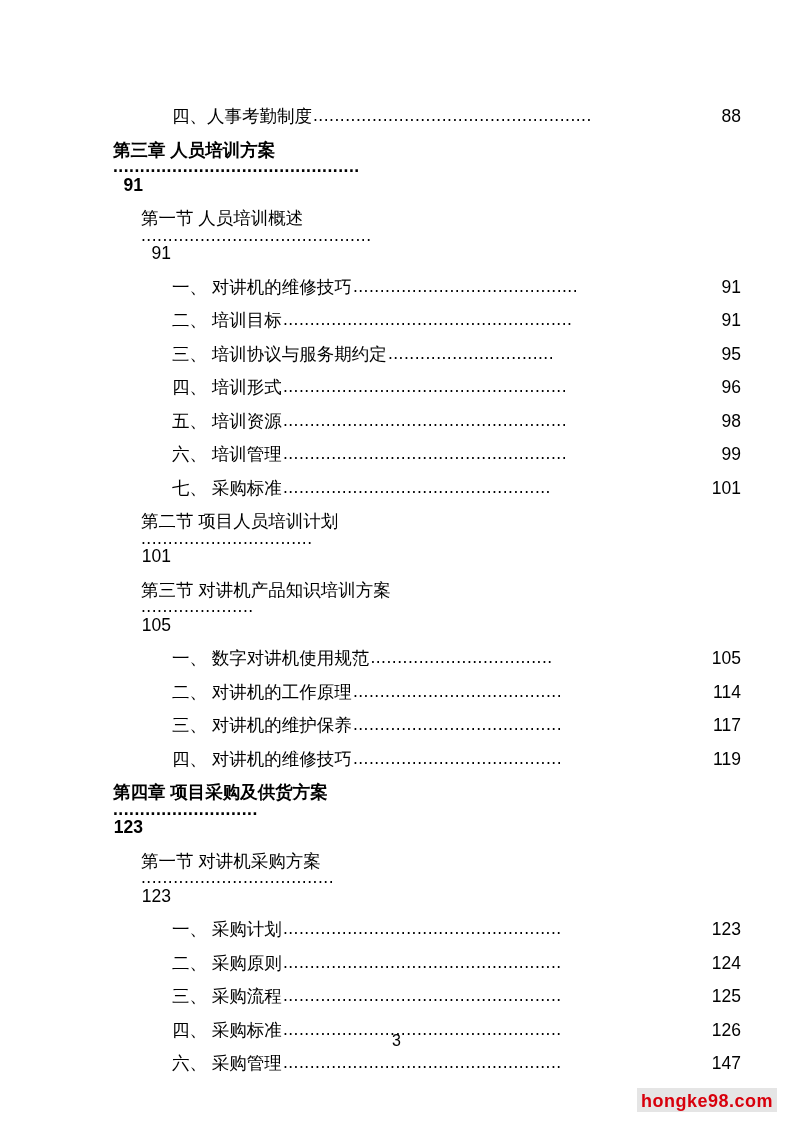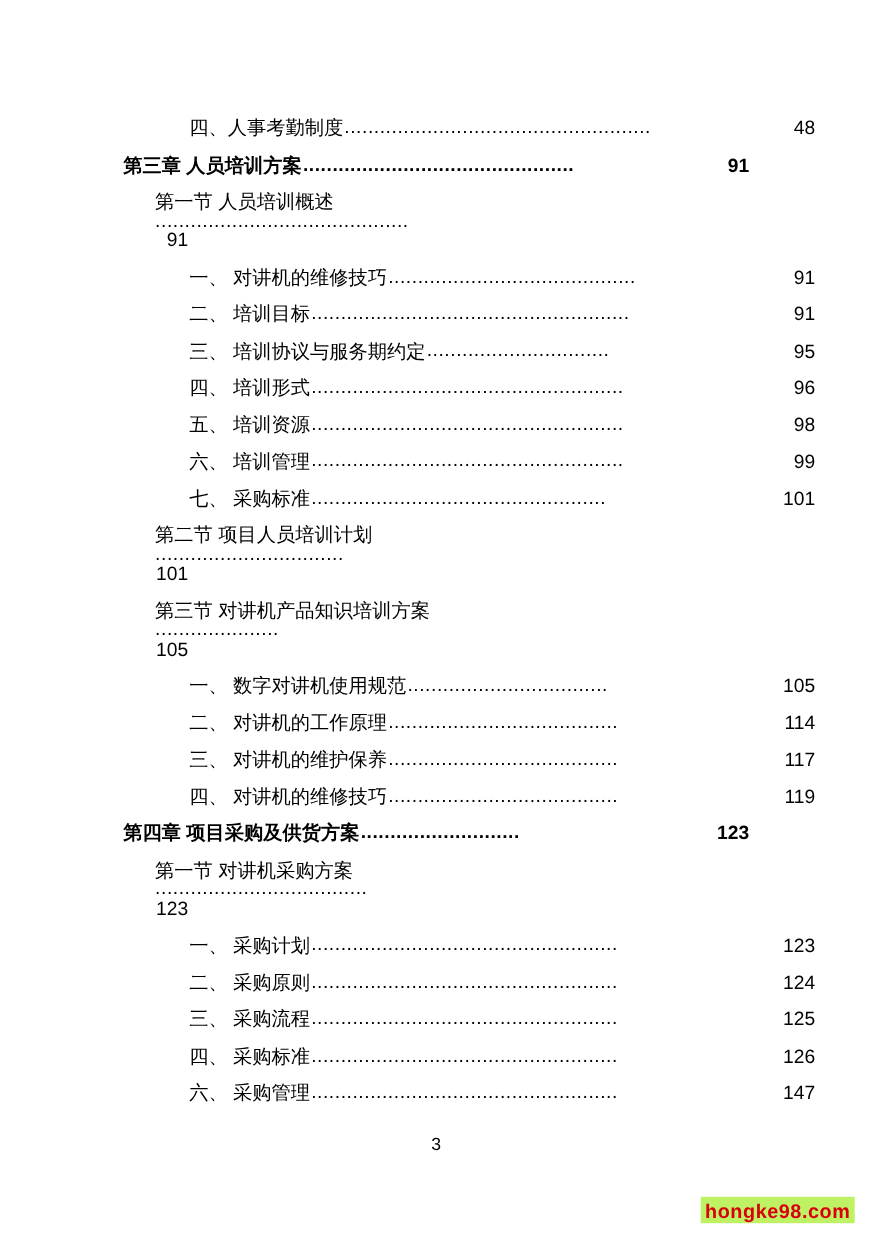--- a/index.html
+++ b/index.html
@@ -53,20 +53,21 @@
     text-align: right;
     min-width: 30px;
   }
 
   
   .lvl-chapter {
     font-weight: bold;
     margin-left: 0px;
     margin-top: 16px;
     margin-bottom: 16px;
+    flex-direction: column;
   }
   .lvl-chapter .label,
   .lvl-chapter .dots,
   .lvl-chapter .page-num {
     font-weight: bold;
   }
   
   .lvl-section {
     margin-left: 28px;
     margin-top: 16px;
@@ -108,33 +109,33 @@
     line-height: 1.2;
   }
   .watermark .wm-bottom {
     color: #d8000c;
     font-size: 18px;
     font-weight: bold;
     letter-spacing: 0.5px;
     display: block;
     line-height: 1.25;
     padding-top: 2px;
-    background: #bef264;
+    background: #e5e5e5;
   }
 </style>
 </head>
 <body>
 
 <div class="page">
 
   <div class="toc" id="toc-list">
       <div class="toc-entry lvl-item">
         <span class="label">四、人事考勤制度</span>
         <span class="dots">....................................................</span>
-        <span class="page-num">48</span>
+        <span class="page-num">88</span>
       </div>
       <div class="toc-entry lvl-chapter">
         <span class="label">第三章  人员培训方案</span>
         <span class="dots">..............................................</span>
         <span class="page-num">91</span>
       </div>
       <div class="toc-entry lvl-section">
         <span class="label">第一节  人员培训概述</span>
         <span class="dots">...........................................</span>
         <span class="page-num">91</span>

